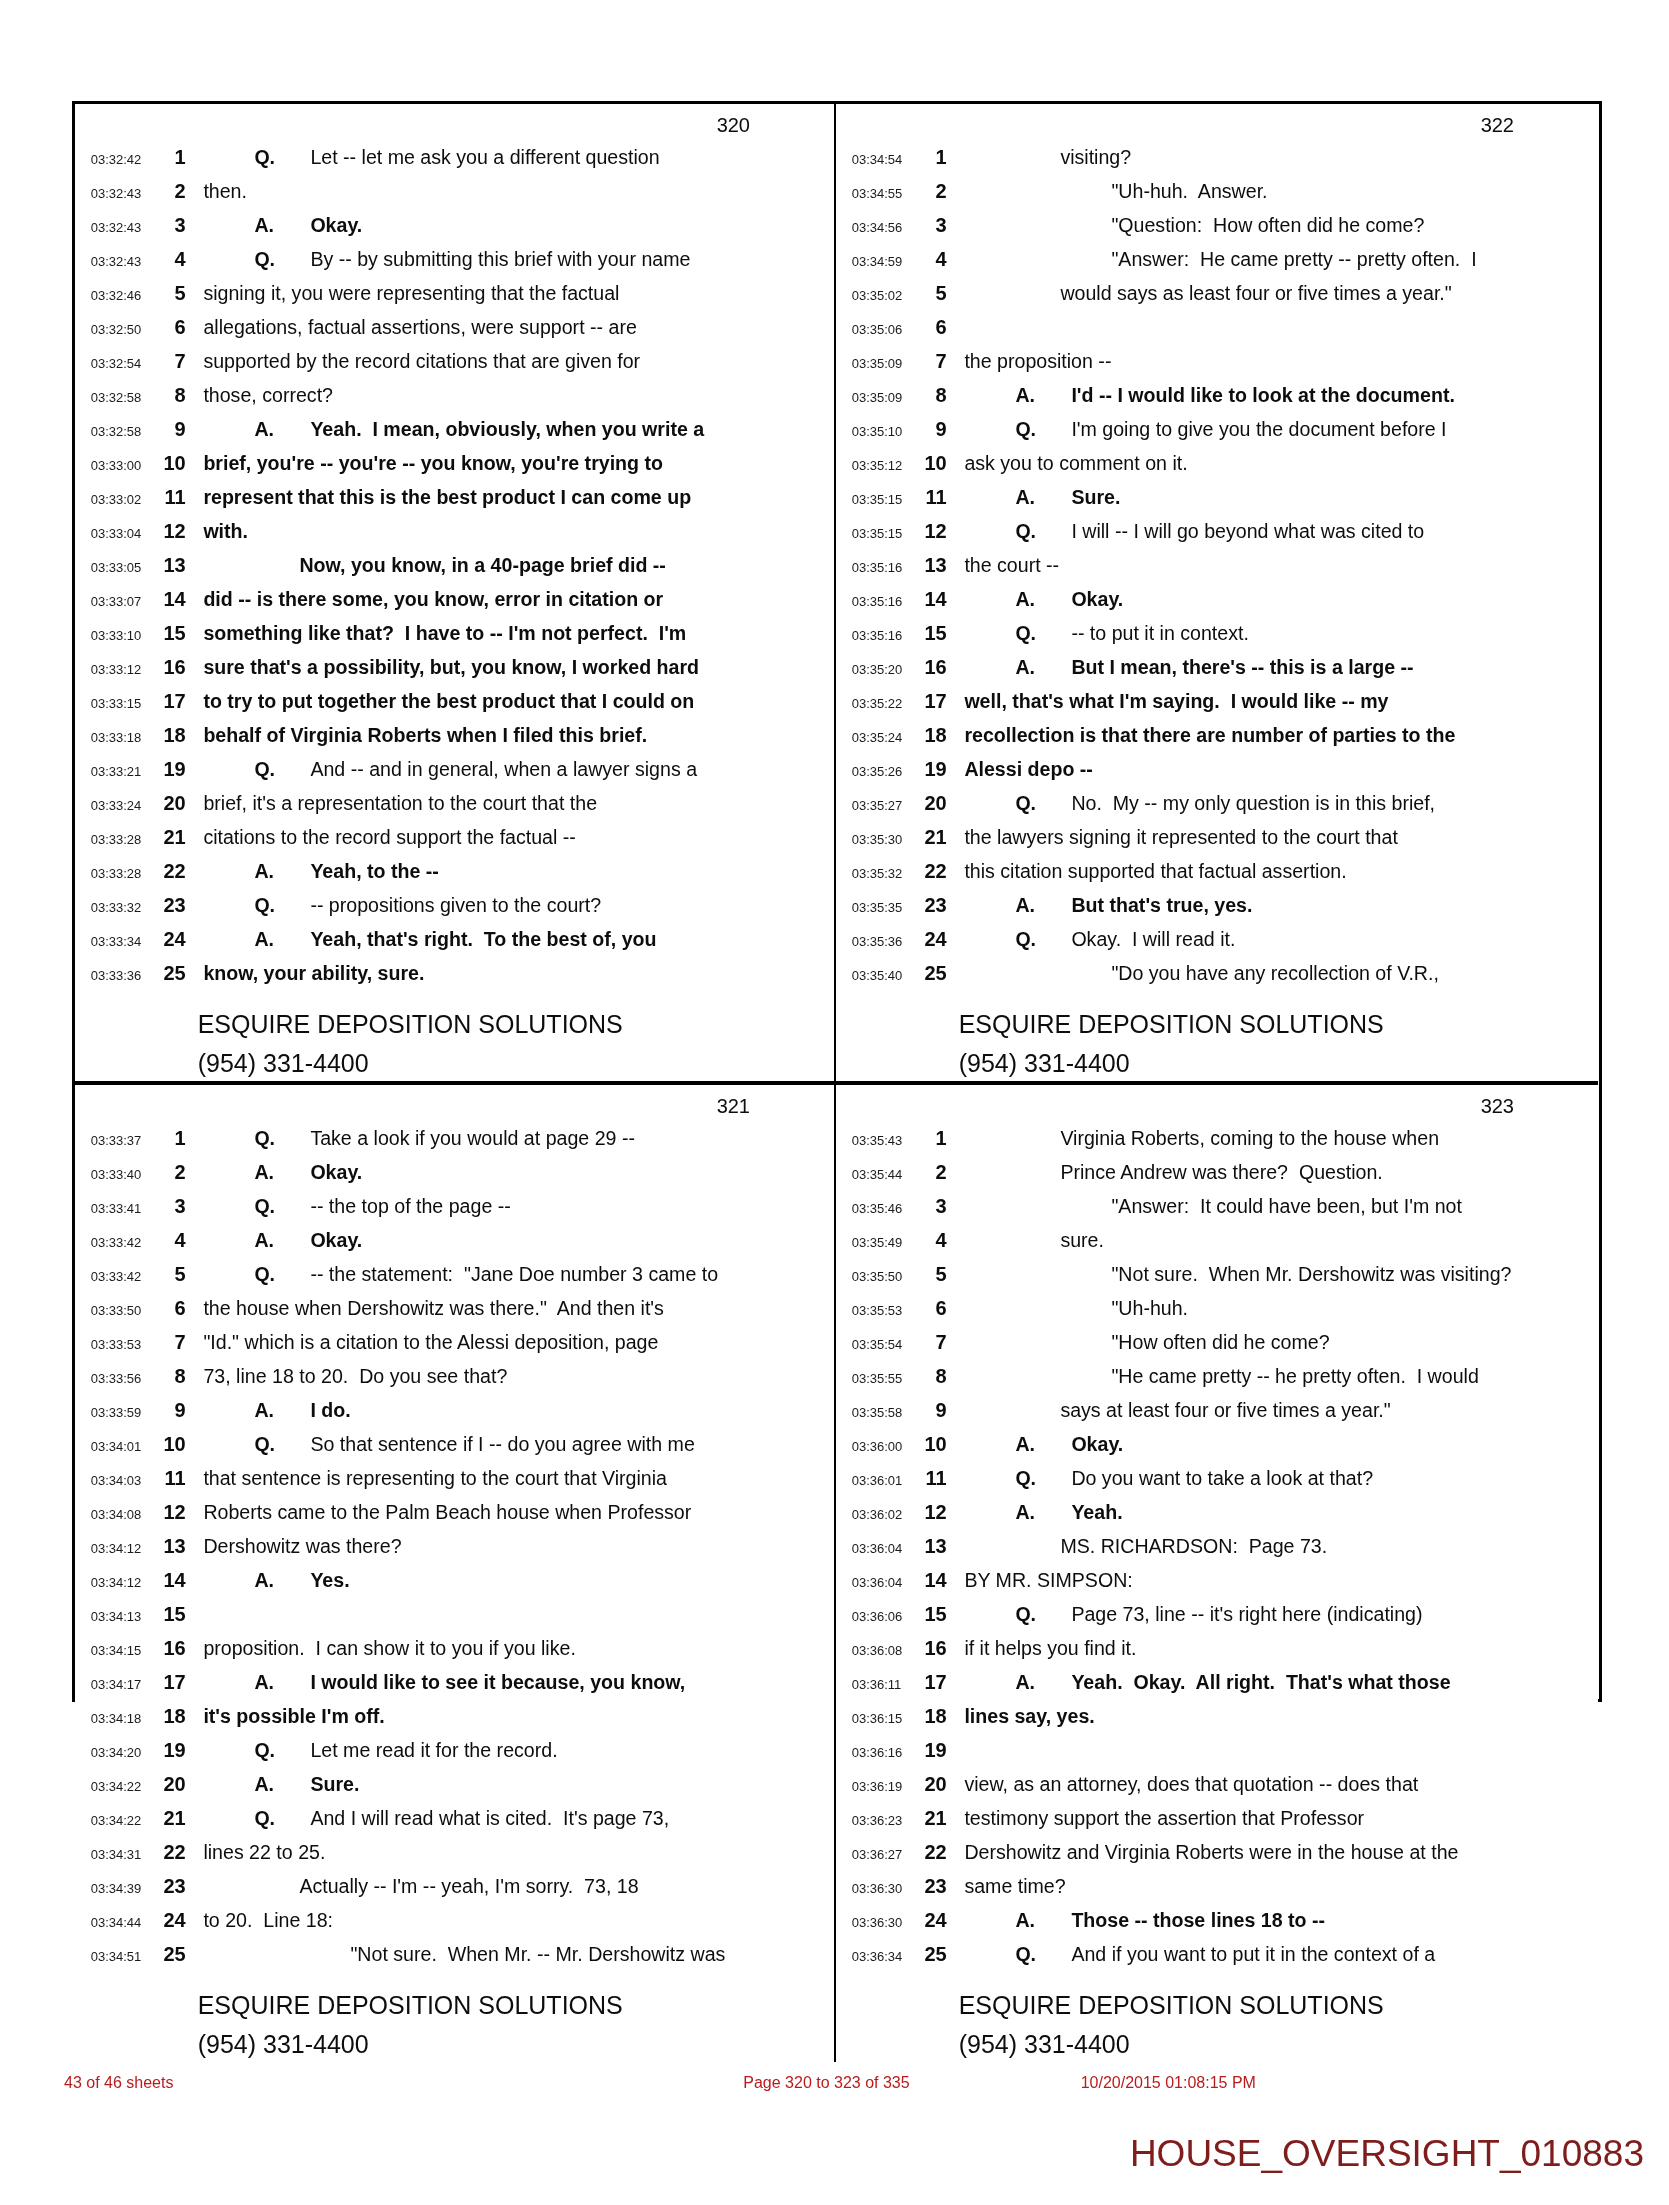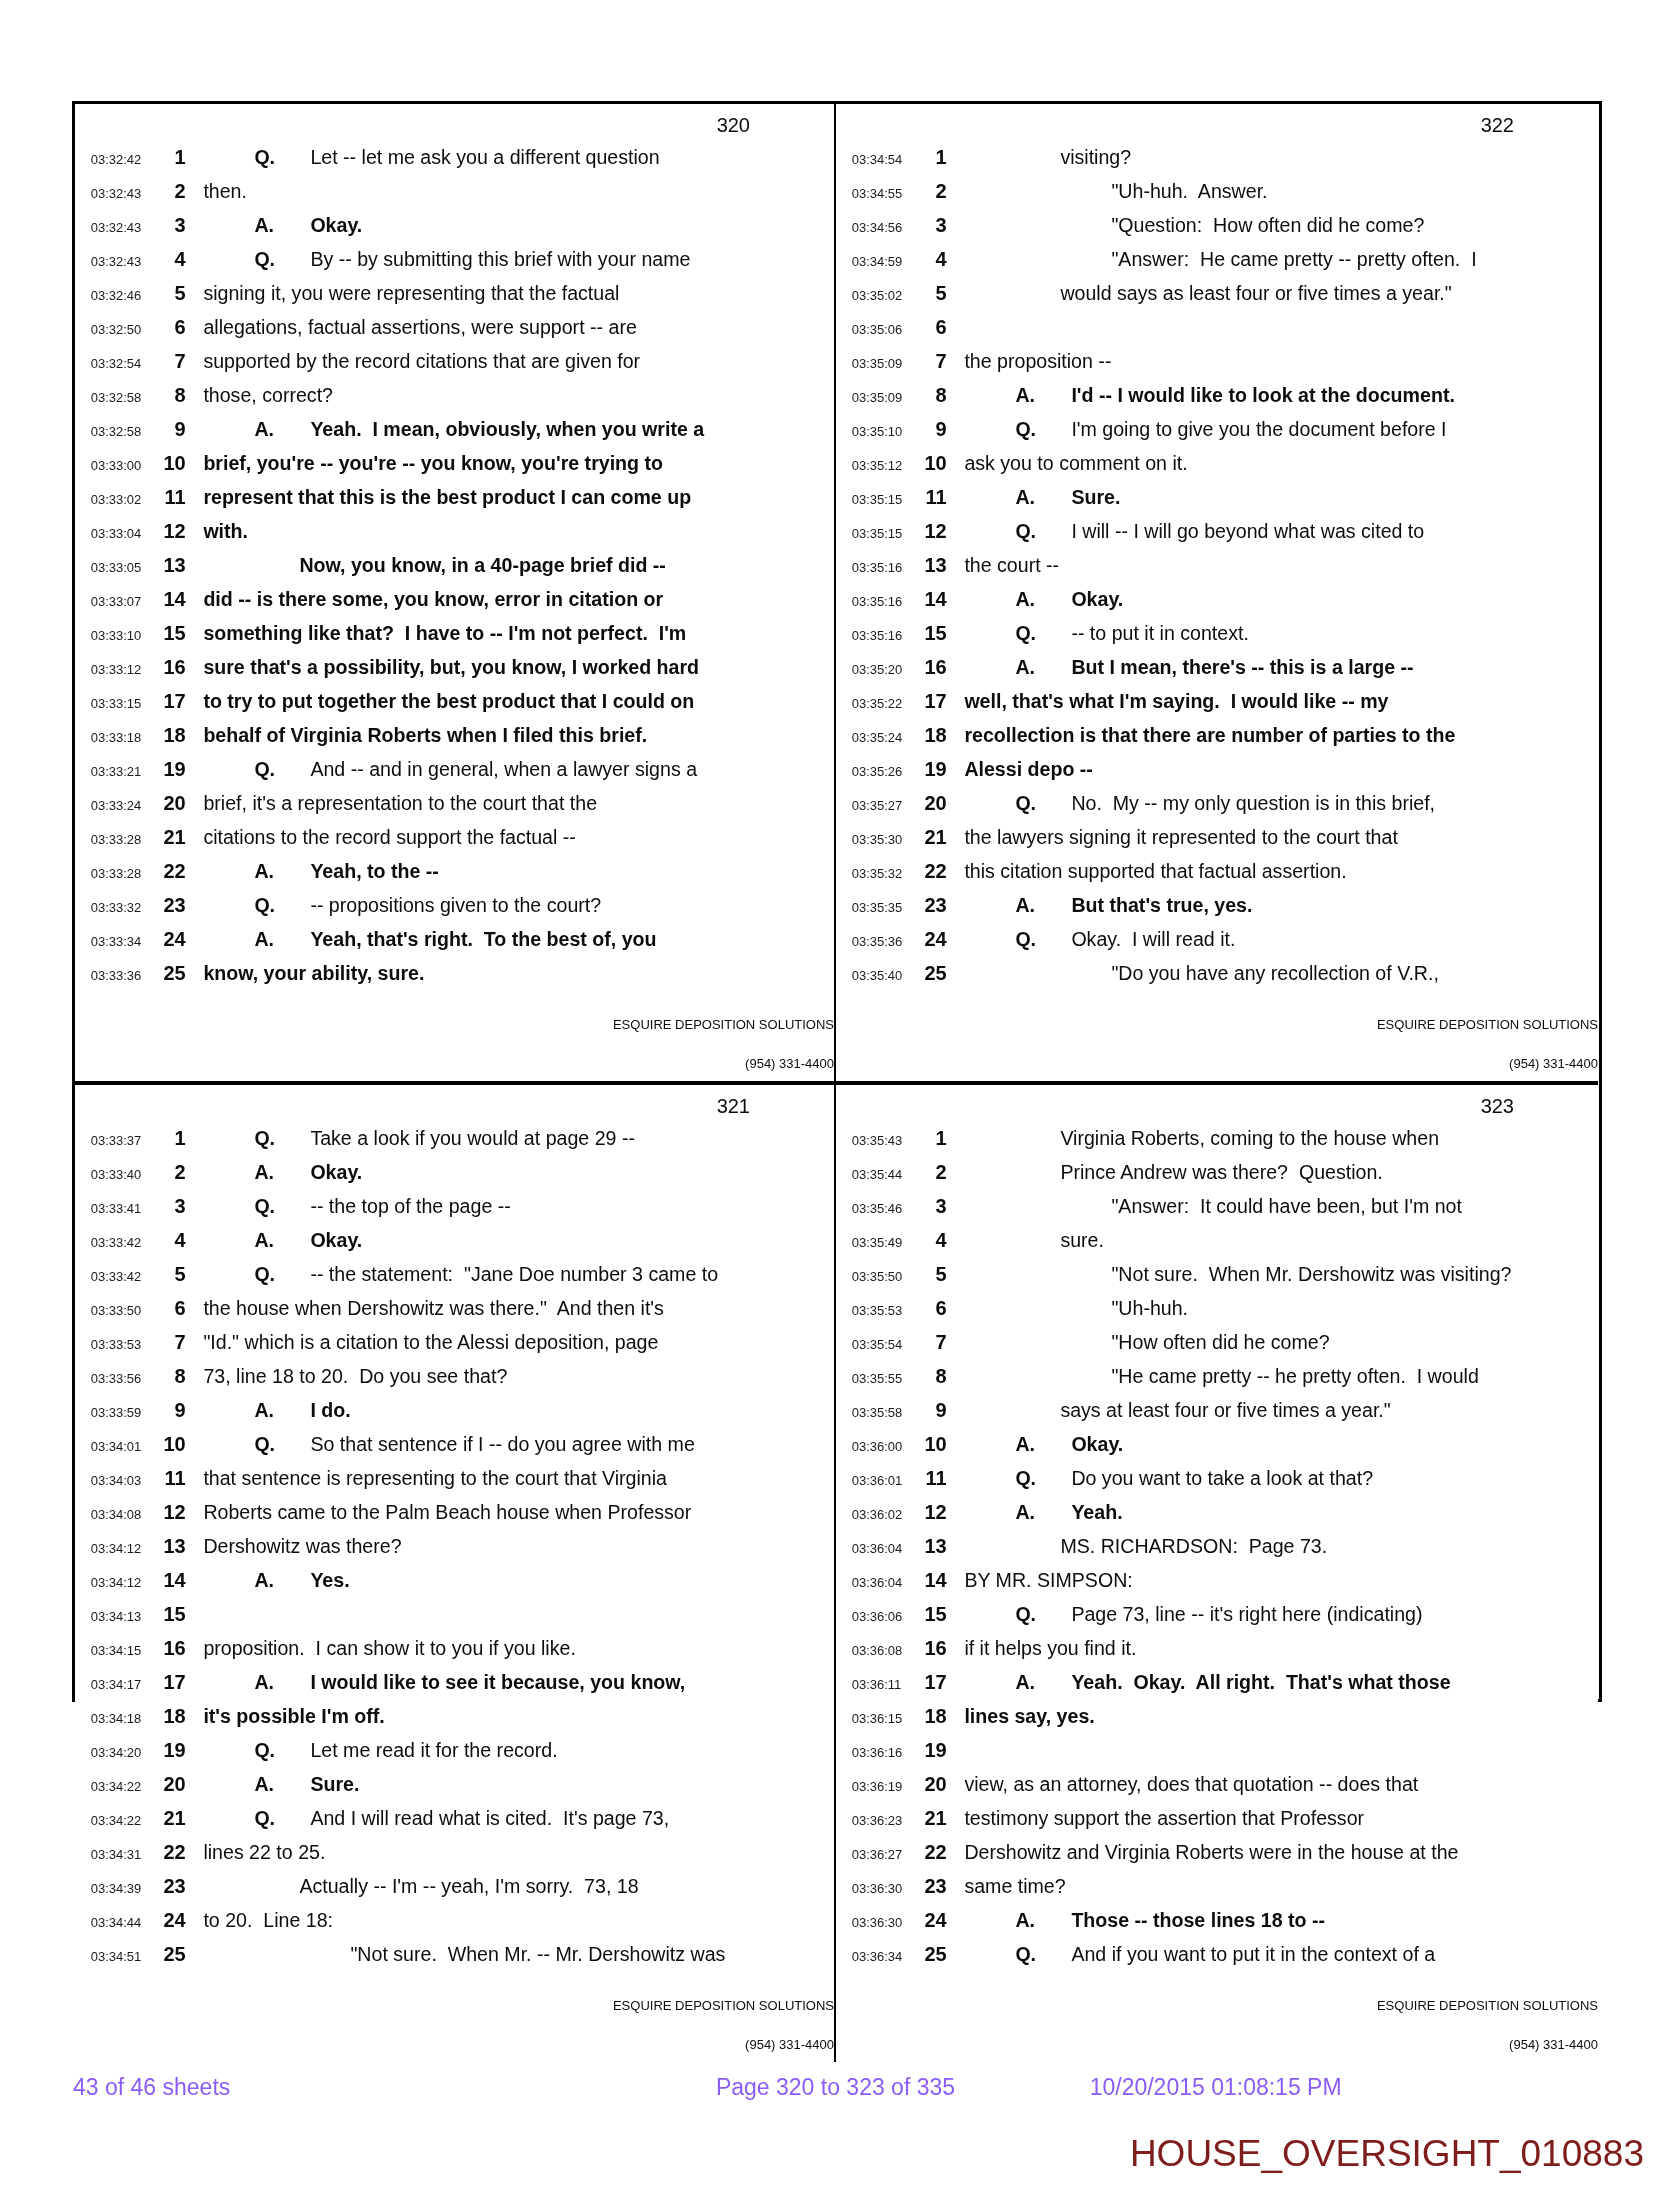--- a/index.html
+++ b/index.html
@@ -20,24 +20,24 @@
   .lines{height:851px;}
   .line{display:flex;height:34px;line-height:34px;align-items:baseline;white-space:pre;}
   .ts{width:58px;flex:none;font-size:13px;color:#1b1b1b;letter-spacing:0px;}
   .ln{width:37px;flex:none;text-align:right;font-size:20px;font-weight:700;}
   .tx{margin-left:17.7px;font-size:19.6px;white-space:pre;}
   .tx.i1{padding-left:51px;}
   .tx.i2{padding-left:96px;}
   .tx.i3{padding-left:147px;}
   .tx.b{font-weight:700;}
   .lbl{display:inline-block;min-width:56px;font-weight:700;}
-  .qfoot{margin-top:14.4px;text-align:right;padding-left:107px;font-size:13px;line-height:39px;}
+  .qfoot{margin-top:14.4px;text-align:left;padding-left:107px;font-size:25px;line-height:39px;}
   .footbar{
-    position:absolute;left:73px;top:2074px;width:1525px;
-    display:flex;font-size:23px;color:#8b5cf6;
+    position:absolute;left:64px;top:2074px;width:1525px;
+    display:flex;font-size:16px;color:#b91c1c;
   }
   .footbar .fl{flex:1;text-align:left;}
   .footbar .fc{flex:1;text-align:center;}
   .footbar .fr{flex:1;text-align:left;}
   .bates{position:absolute;right:25px;top:2133px;font-size:37px;color:#7f1d1d;}
 </style>
 </head>
 <body>
 
 <div class="box">

